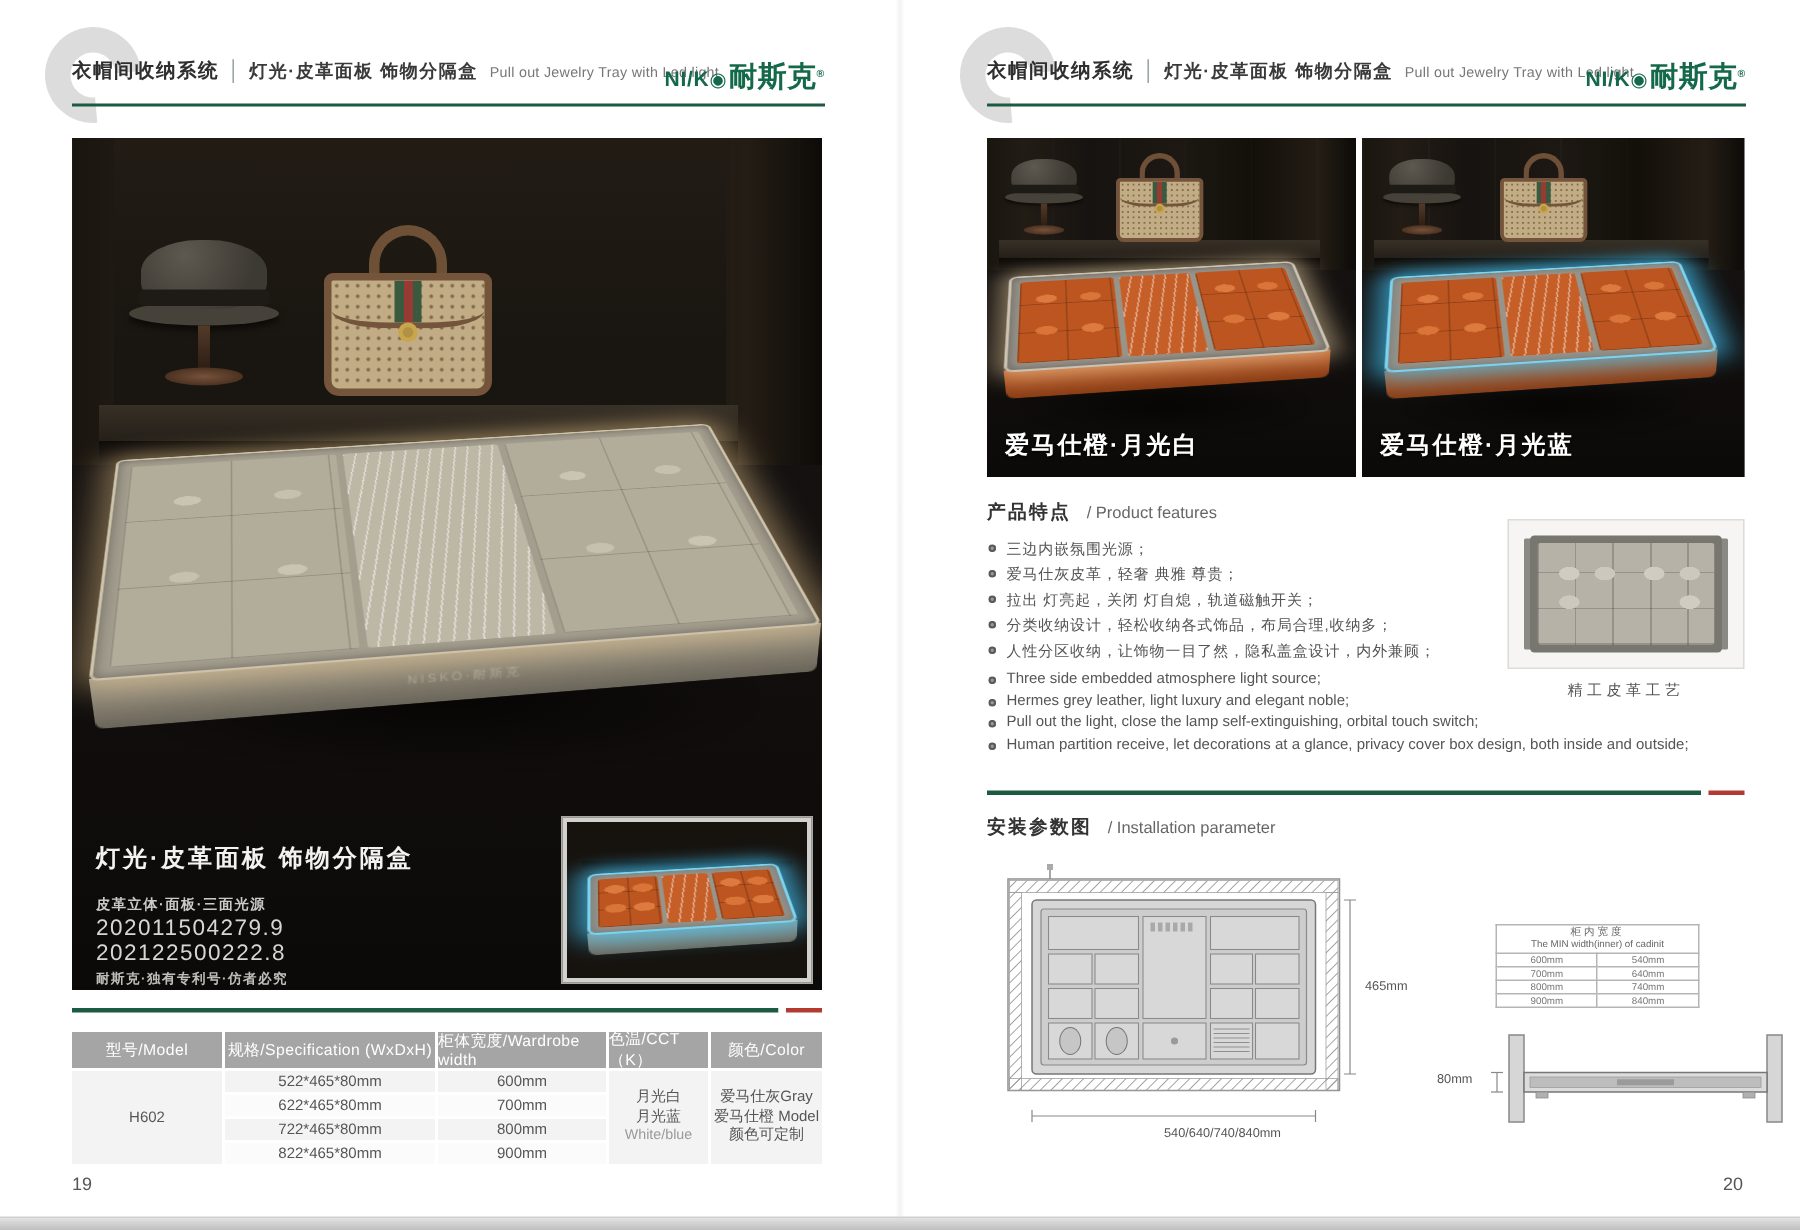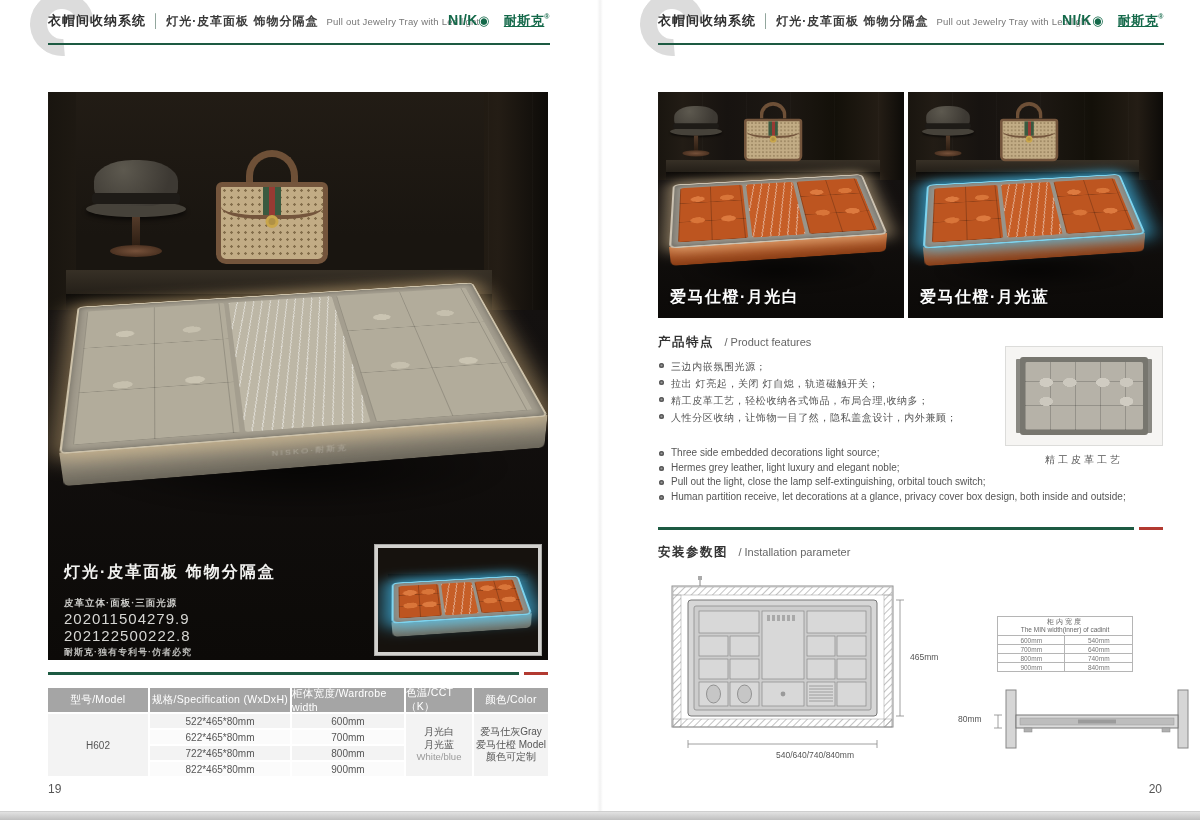--- a/index.html
+++ b/index.html
@@ -8,34 +8,34 @@
   .spread { position:relative; width:1200px; height:820px; background:#fff; }
   .page { position:absolute; top:0; width:600px; height:820px; }
   .page-left { left:0; }
   .page-right { left:600px; }
   .spine { position:absolute; left:597px; top:0; bottom:9px; width:6px;
     background:linear-gradient(90deg, rgba(0,0,0,0) 0%, rgba(0,0,0,.05) 50%, rgba(0,0,0,0) 100%); }
   .bottom-edge { position:absolute; left:0; right:0; bottom:0; height:9px;
     background:linear-gradient(#e2e2e2,#bfbfbf); border-top:1px solid #cfcfcf; }
 
   
-  .page-header { position:absolute; top:12px; left:48px; right:50px; z-index:5; }
+  .page-header { position:absolute; top:38px; left:48px; right:50px; z-index:5; }
   .page-right .page-header { left:58px; right:36px; }
   .c-mark { position:absolute; left:-18px; top:-20px; width:64px; height:64px;
     border-radius:50%; border:17px solid #d7d7d7; border-right-color:transparent;
     transform:rotate(40deg); opacity:.85; z-index:-1; }
   .header-row { display:flex; align-items:baseline; white-space:nowrap; height:22px; }
   .hdr-series { font-size:13px; font-weight:bold; color:#2f2f2f; letter-spacing:1px; }
   .hdr-div { color:#8aa096; font-size:13px; margin:0 6px; font-weight:300; }
   .hdr-product { font-size:12px; font-weight:bold; color:#3a3a3a; letter-spacing:1px; }
   .hdr-en { font-size:9.5px; color:#777; margin-left:8px; letter-spacing:.2px; }
   .hdr-logo { position:absolute; right:0; top:0; font-weight:800; color:#14694a;
     font-size:14px; letter-spacing:.5px; }
   .hdr-logo .o { font-size:13px; }
-  .hdr-logo .cn { font-size:13px; margin-left:14px;text-decoration:underline; }
+  .hdr-logo .cn { font-size:19px; margin-left:1px; }
   .hdr-logo sup { font-size:7px; }
   .header-underline { margin-top:9px; height:2px; background:#1d5a42; }
 
   
   .scene { position:absolute; overflow:hidden;
     background:linear-gradient(90deg,#19150f 0%,#221c15 10%,#171310 28%,#1d1813 52%,#131009 72%,#241d15 90%,#0d0b08 100%); }
   .scene::before { content:""; position:absolute; inset:0;
     background:repeating-linear-gradient(90deg, rgba(255,255,255,.02) 0 1px, transparent 1px 44px); }
   .alcove { position:absolute; background:linear-gradient(#221c15,#191510 80%); }
   .shelf-top { position:absolute; background:linear-gradient(#373026,#241f18); }
@@ -381,36 +381,37 @@
       <span class="photo-label">爱马仕橙·月光蓝</span>
     </div>
 
     <div class="sec-h" style="left:58px; top:332px;">
       <span class="zh">产品特点</span>
       <span class="en">/ Product features</span>
     </div>
 
     <ul class="feat feat-zh" style="left:58px; top:358px; width:340px;">
       <li>三边内嵌氛围光源；</li>
+      <li>爱马仕灰皮革，轻奢 典雅 尊贵；</li>
       <li>拉出 灯亮起，关闭 灯自熄，轨道磁触开关；</li>
-      <li>精工皮革工艺，轻松收纳各式饰品，布局合理,收纳多；</li>
+      <li>分类收纳设计，轻松收纳各式饰品，布局合理,收纳多；</li>
       <li>人性分区收纳，让饰物一目了然，隐私盖盒设计，内外兼顾；</li>
     </ul>
 
     <div class="craft">
       <div class="craft-frame">
         <div class="craft-tray">
           <div class="craft-inner"></div>
         </div>
       </div>
       <div class="craft-cap">精工皮革工艺</div>
     </div>
 
     <ul class="feat feat-en" style="left:58px; top:446px; width:505px;">
-      <li>Three side embedded decorations light source;</li>
+      <li>Three side embedded atmosphere light source;</li>
       <li>Hermes grey leather, light luxury and elegant noble;</li>
       <li>Pull out the light, close the lamp self-extinguishing, orbital touch switch;</li>
       <li>Human partition receive, let decorations at a glance, privacy cover box design, both inside and outside;</li>
     </ul>
 
     <div class="rule2" style="left:58px; top:527px; width:505px;">
       <div class="g"></div>
       <div class="gap"></div>
       <div class="r"></div>
     </div>

